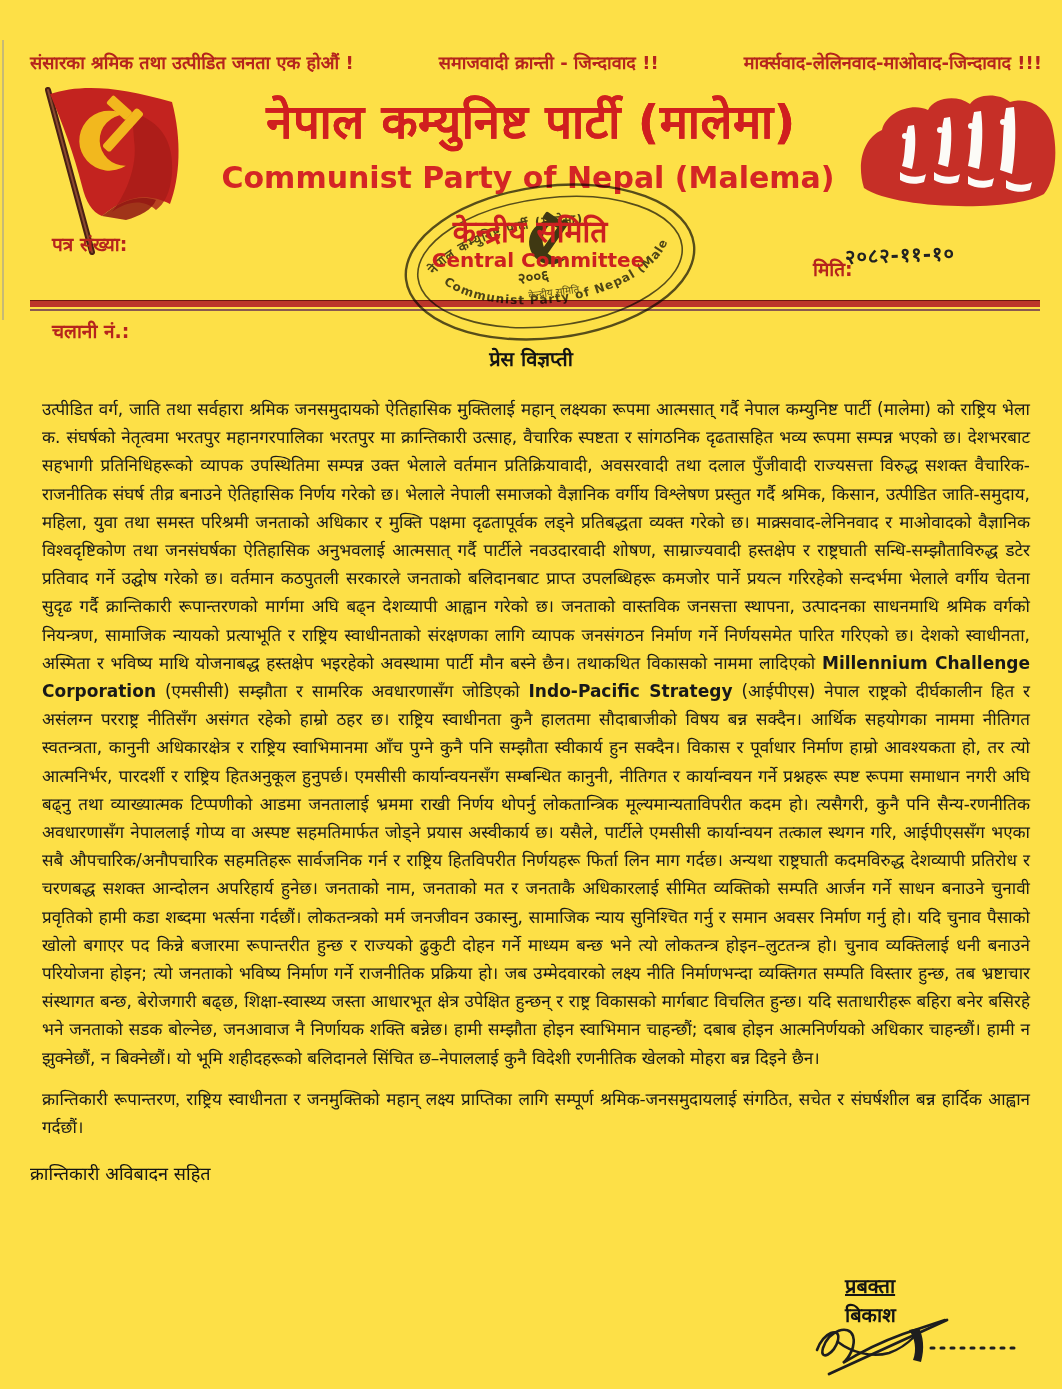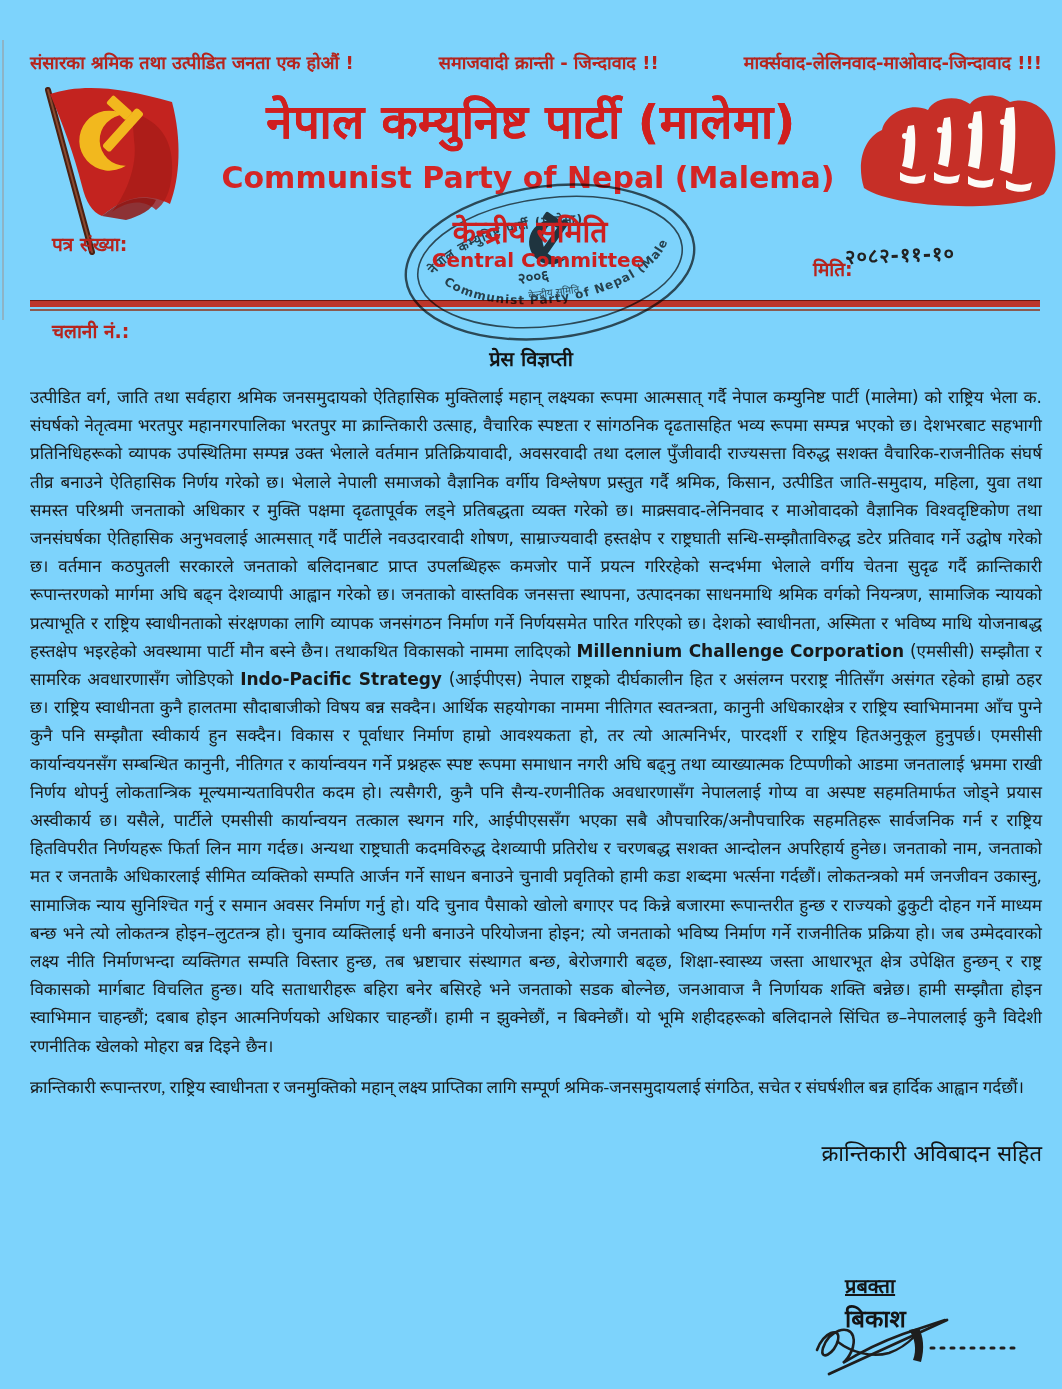--- a/index.html
+++ b/index.html
@@ -1,20 +1,20 @@
 <!DOCTYPE html>
 <html><head>
 <meta charset="utf-8">
 <style>
   html,body{margin:0;padding:0;background:#e8e8e8;}
   .page{
     position:relative;
     width:1062px;height:1389px;
     margin:0 auto;
-    background:#7dd3fc;
+    background:#fde047;
     font-family:"DejaVu Sans",sans-serif;
     overflow:hidden;
     box-sizing:border-box;
   }
   .scan-edge{position:absolute;left:2px;top:40px;width:2px;height:280px;background:#9a9a9a;opacity:.55;}
   
   .slogans{
     position:absolute;top:50px;left:30px;right:20px;
     display:flex;justify-content:space-between;align-items:flex-start;
     color:#b5241d;font-weight:bold;font-size:18px;white-space:nowrap;
@@ -58,30 +58,30 @@
   .rule-thin{height:2px;background:#8a5a50;margin-top:2px;}
   
   .press-title{
     position:absolute;top:345px;left:531px;transform:translateX(-50%);
     font-size:20px;font-weight:bold;color:#141414;white-space:nowrap;text-align:right;
   }
   .body-block{
     position:absolute;top:383px;left:30px;width:1012px;
     font-size:17px;line-height:28.2px;color:#191919;text-align:justify;
   }
-  .body-block p{margin:0;}
+  .body-block p{margin:12px;}
   .body-block .p2{margin-top:14px;font-family:Liberation Serif, serif;}
   .latin-bold{font-weight:bold;}
   .salutation{
-    margin-top:38px;text-align:right;font-size:22px;color:#141414;
+    margin-top:18px;text-align:left;font-size:18px;color:#141414;
   }
   
   .sig-block{position:absolute;left:845px;top:1272px;width:120px;text-align:left;color:#141414;}
   .sig-role{font-size:20px;font-weight:bold;text-decoration:underline;}
-  .sig-name{font-size:24px;font-weight:bold;margin-top:2px;}
+  .sig-name{font-size:20px;font-weight:bold;margin-top:2px;}
   .sig-scribble{position:absolute;left:805px;top:1308px;width:230px;height:80px;}
 </style>
 </head>
 <body>
 
 <div class="page">
 
   <div class="scan-edge"></div>
 
   <div class="slogans">

